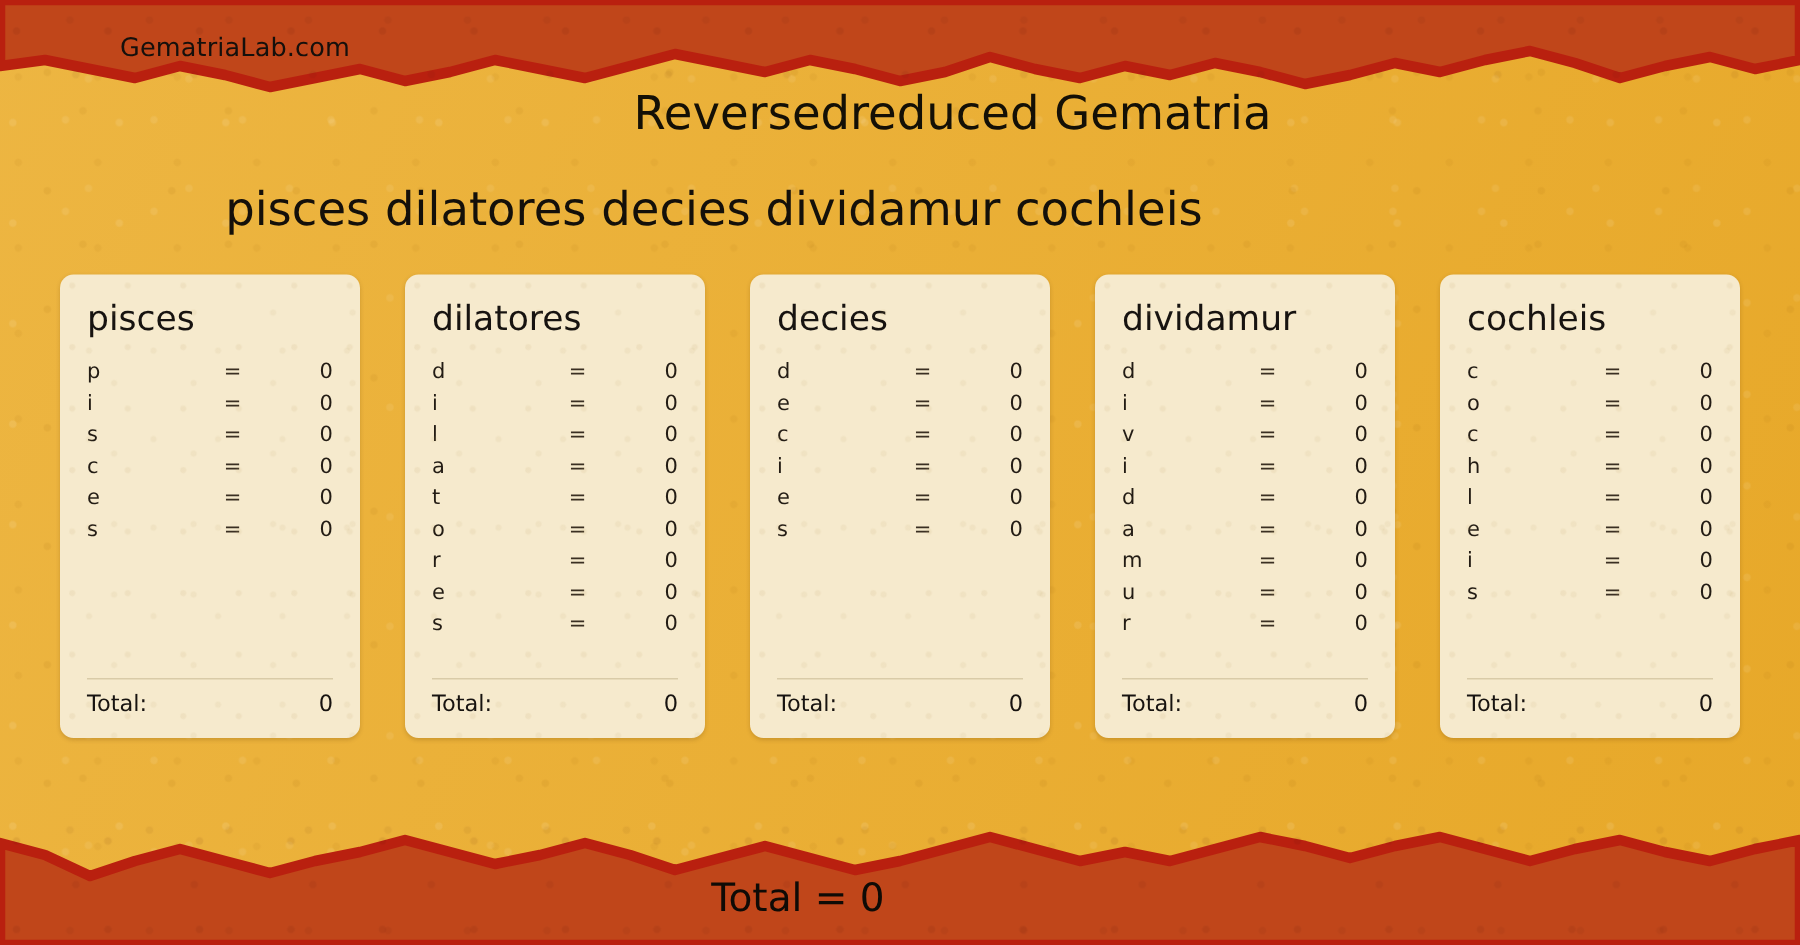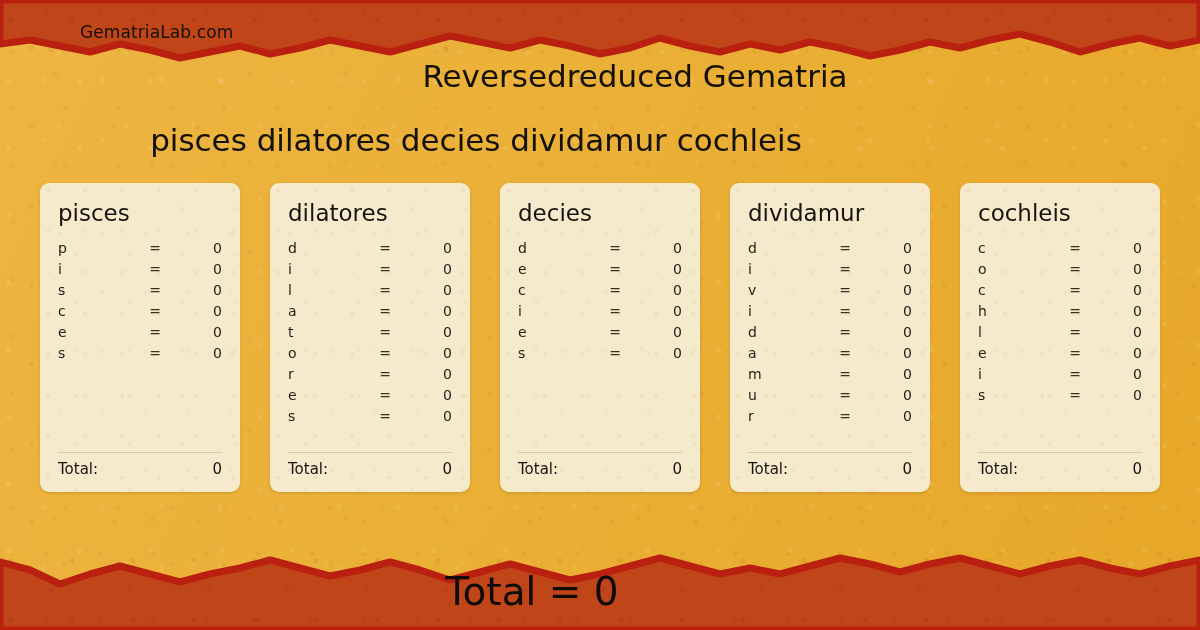--- a/index.html
+++ b/index.html
@@ -98,21 +98,21 @@
     color: #14100a;
     z-index: 5;
   }
 
   #footer-total {
     position: absolute;
     left: 0;
     bottom: 16px;
     width: 1064px;
     text-align: center;
-    font-size: 39px;
+    font-size: 26px;
     color: #0f0b06;
     z-index: 6;
   }
 
   
   #cards {
     position: absolute;
     left: 40px;
     top: 183px;
     width: 1120px;

